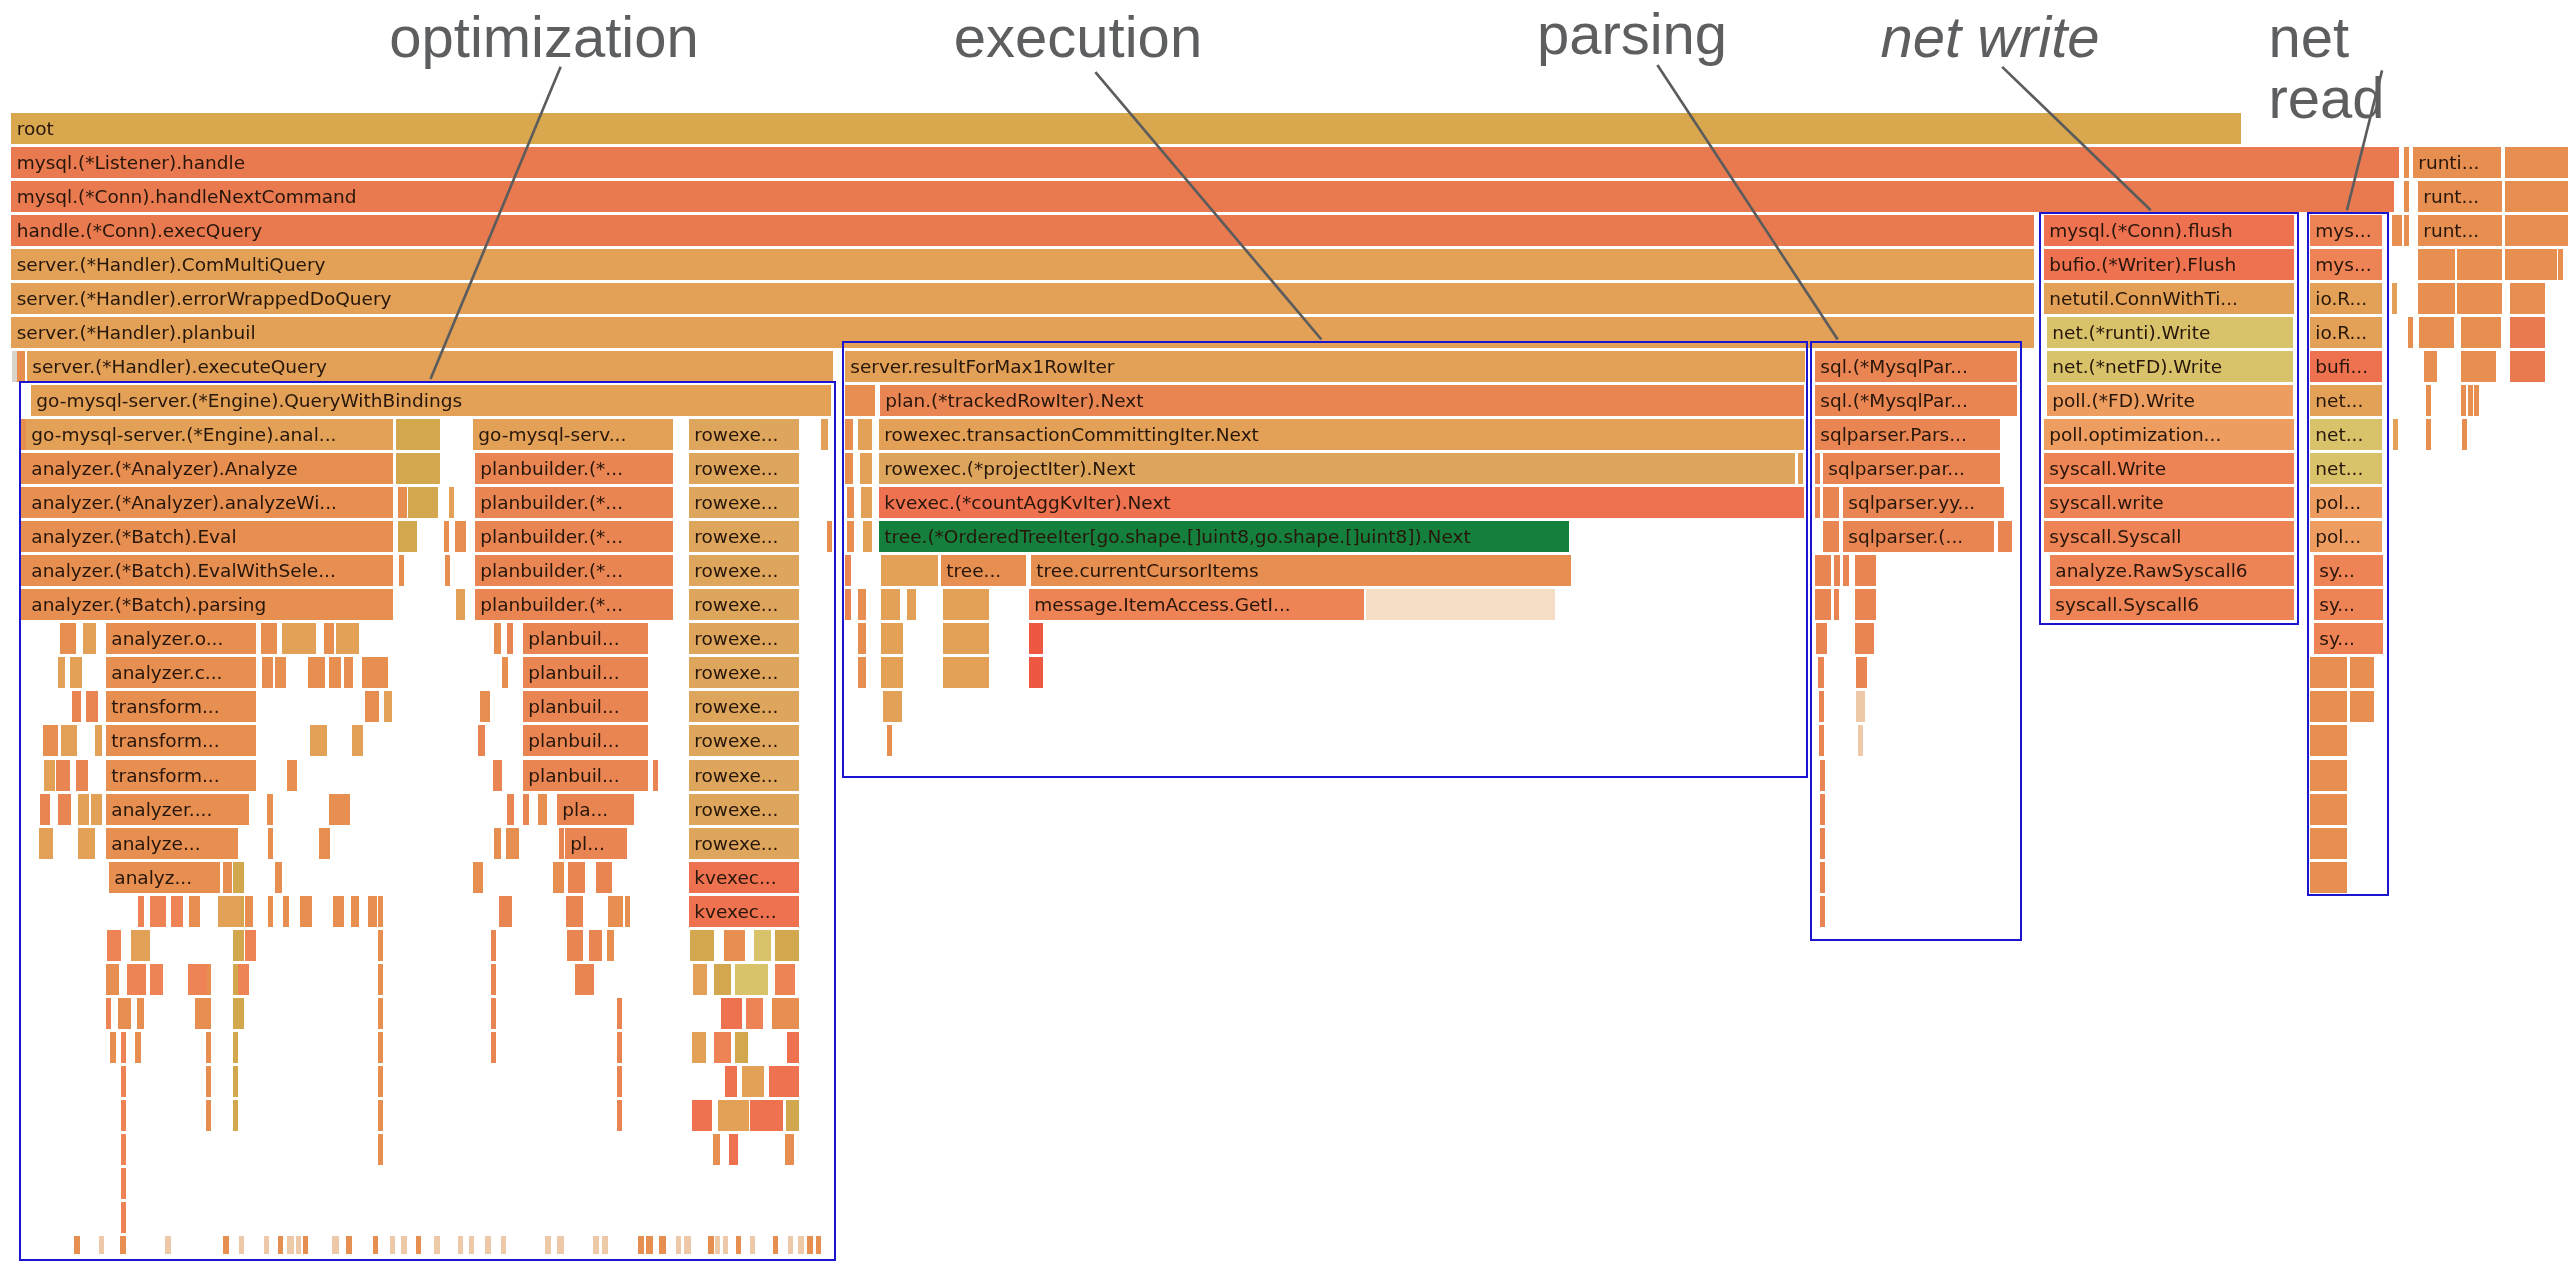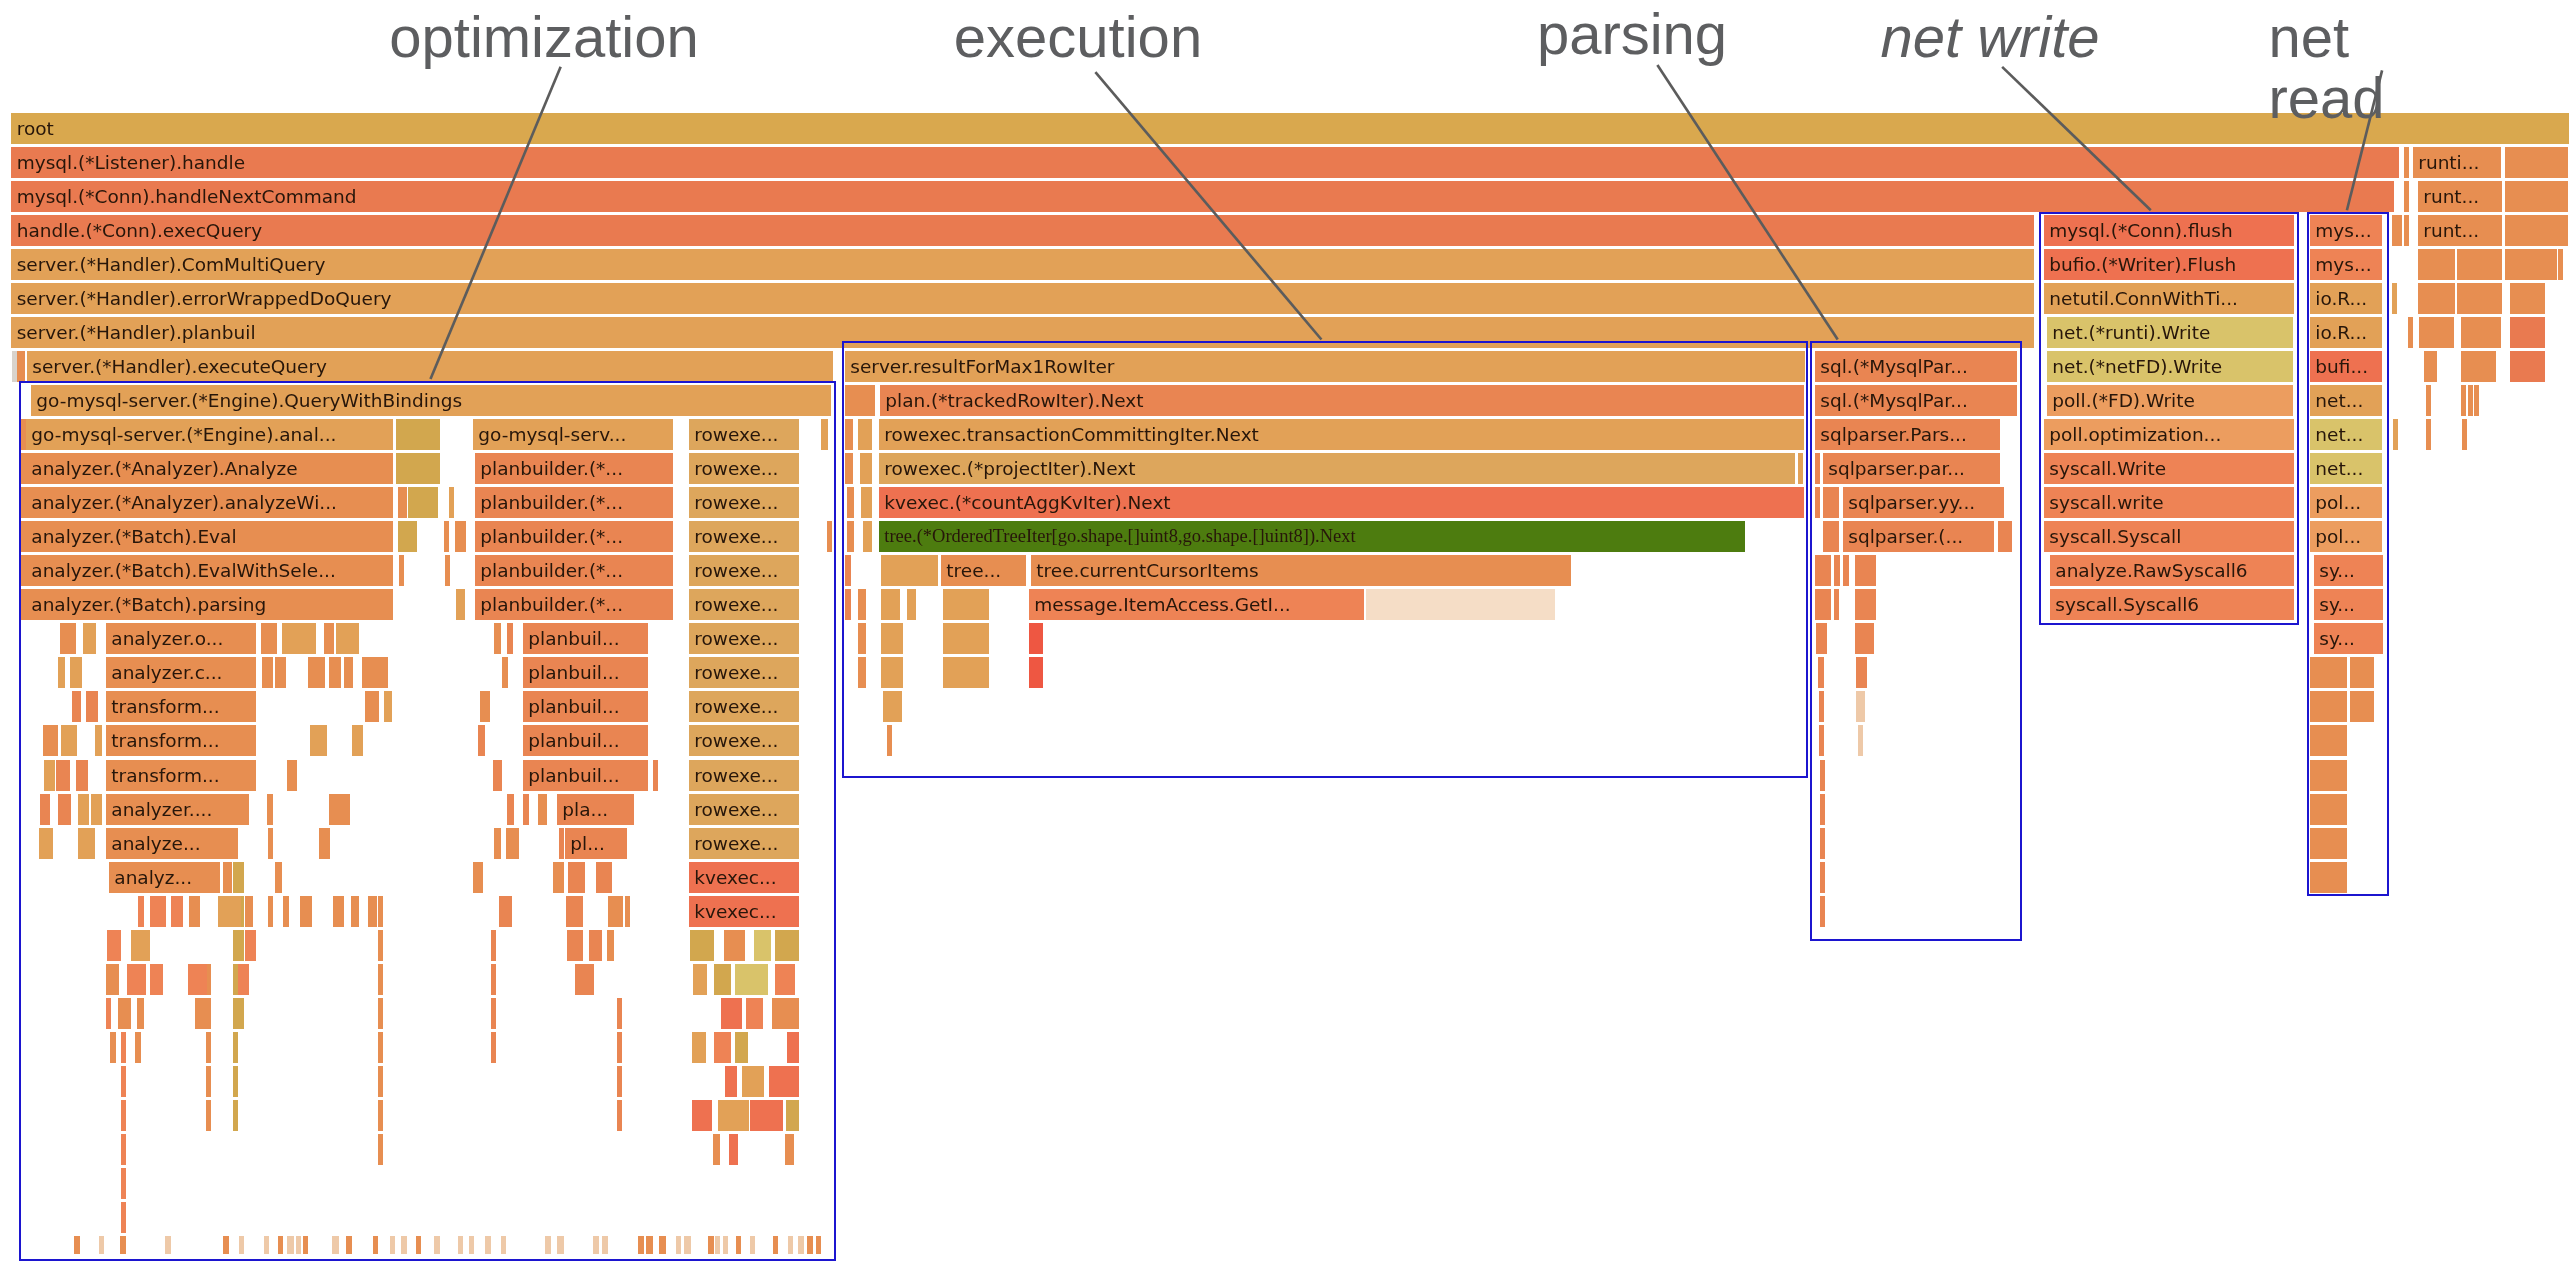--- a/index.html
+++ b/index.html
@@ -10,21 +10,21 @@
   .annot{position:absolute;transform:translateX(-50%);color:#5d5e60;
          font-family:"Liberation Sans", sans-serif;font-size:58px;line-height:1.05;}
   .bluebox{position:absolute;border:2.6px solid #1c15cf;box-sizing:border-box;background:transparent;}
   #lines{position:absolute;left:0;top:0;pointer-events:none;}
 </style>
 </head>
 <body>
 
 <div id="stage">
   <div id="bars-layer">
-      <div class="bar" style="left: 11.4px; top: 113px; width: 2558px; height: 31px; background: rgb(217, 168, 78);">root</div>
+      <div class="bar" style="left: 11.4px; top: 113px; width: 2230px; height: 31px; background: rgb(217, 168, 78);">root</div>
       <div class="bar" style="left: 11.4px; top: 147px; width: 2388px; height: 31px; background: rgb(233, 122, 80);">mysql.(*Listener).handle</div>
       <div class="bar" style="left: 11.4px; top: 181px; width: 2383px; height: 31px; background: rgb(233, 122, 80);">mysql.(*Conn).handleNextCommand</div>
       <div class="bar" style="left: 11.4px; top: 215px; width: 2023px; height: 31px; background: rgb(233, 122, 80);">handle.(*Conn).execQuery</div>
       <div class="bar" style="left: 11.4px; top: 249px; width: 2023px; height: 31px; background: rgb(226, 161, 87);">server.(*Handler).ComMultiQuery</div>
       <div class="bar" style="left: 11.4px; top: 283px; width: 2023px; height: 31px; background: rgb(226, 161, 87);">server.(*Handler).errorWrappedDoQuery</div>
       <div class="bar" style="left: 11.4px; top: 317px; width: 2023px; height: 31px; background: rgb(226, 161, 87);">server.(*Handler).planbuil</div>
       <div class="bar" style="left: 12.3px; top: 351px; width: 3.5px; height: 31px; background: rgb(217, 211, 204);"></div>
       <div class="bar" style="left: 16.7px; top: 351px; width: 8px; height: 31px; background: rgb(231, 142, 81);"></div>
       <div class="bar" style="left: 27px; top: 351px; width: 806px; height: 31px; background: rgb(226, 161, 87);">server.(*Handler).executeQuery</div>
       <div class="bar" style="left: 31px; top: 385px; width: 800px; height: 31px; background: rgb(226, 161, 87);">go-mysql-server.(*Engine).QueryWithBindings</div>
@@ -99,21 +99,21 @@
       <div class="bar" style="left: 879px; top: 419px; width: 925px; height: 31px; background: rgb(226, 161, 87);">rowexec.transactionCommittingIter.Next</div>
       <div class="bar" style="left: 845px; top: 453px; width: 8px; height: 31px; background: rgb(231, 142, 81);"></div>
       <div class="bar" style="left: 860px; top: 453px; width: 12.3px; height: 31px; background: rgb(226, 161, 87);"></div>
       <div class="bar" style="left: 879px; top: 453px; width: 916px; height: 31px; background: rgb(221, 166, 92);">rowexec.(*projectIter).Next</div>
       <div class="bar" style="left: 1798px; top: 453px; width: 5.3px; height: 31px; background: rgb(226, 161, 87);"></div>
       <div class="bar" style="left: 847px; top: 487px; width: 7px; height: 31px; background: rgb(231, 142, 81);"></div>
       <div class="bar" style="left: 861px; top: 487px; width: 10.6px; height: 31px; background: rgb(226, 161, 87);"></div>
       <div class="bar" style="left: 879px; top: 487px; width: 925px; height: 31px; background: rgb(238, 113, 80);">kvexec.(*countAggKvIter).Next</div>
       <div class="bar" style="left: 847px; top: 521px; width: 7px; height: 31px; background: rgb(231, 142, 81);"></div>
       <div class="bar" style="left: 863px; top: 521px; width: 8.8px; height: 31px; background: rgb(226, 161, 87);"></div>
-      <div class="bar" style="left: 879px; top: 521px; width: 866px; height: 31px; background: #4d7c0f; font-family: Liberation Serif, serif;">tree.(*OrderedTreeIter[go.shape.[]uint8,go.shape.[]uint8]).Next</div>
+      <div class="bar" style="left: 879px; top: 521px; width: 690px; height: 31px; background: #15803d;">tree.(*OrderedTreeIter[go.shape.[]uint8,go.shape.[]uint8]).Next</div>
       <div class="bar" style="left: 845px; top: 555px; width: 6.2px; height: 31px; background: rgb(233, 133, 82);"></div>
       <div class="bar" style="left: 881px; top: 555px; width: 57px; height: 31px; background: rgb(226, 161, 87);"></div>
       <div class="bar" style="left: 941px; top: 555px; width: 85px; height: 31px; background: rgb(231, 142, 81);">tree...</div>
       <div class="bar" style="left: 1031px; top: 555px; width: 540px; height: 31px; background: rgb(231, 142, 81);">tree.currentCursorItems</div>
       <div class="bar" style="left: 845px; top: 589px; width: 6.2px; height: 31px; background: rgb(233, 133, 82);"></div>
       <div class="bar" style="left: 858px; top: 589px; width: 8px; height: 31px; background: rgb(231, 142, 81);"></div>
       <div class="bar" style="left: 881px; top: 589px; width: 18.5px; height: 31px; background: rgb(226, 161, 87);"></div>
       <div class="bar" style="left: 907px; top: 589px; width: 8.8px; height: 31px; background: rgb(226, 161, 87);"></div>
       <div class="bar" style="left: 943px; top: 589px; width: 46px; height: 31px; background: rgb(226, 161, 87);"></div>
       <div class="bar" style="left: 1029px; top: 589px; width: 335px; height: 31px; background: rgb(238, 131, 85);">message.ItemAccess.GetI...</div>

